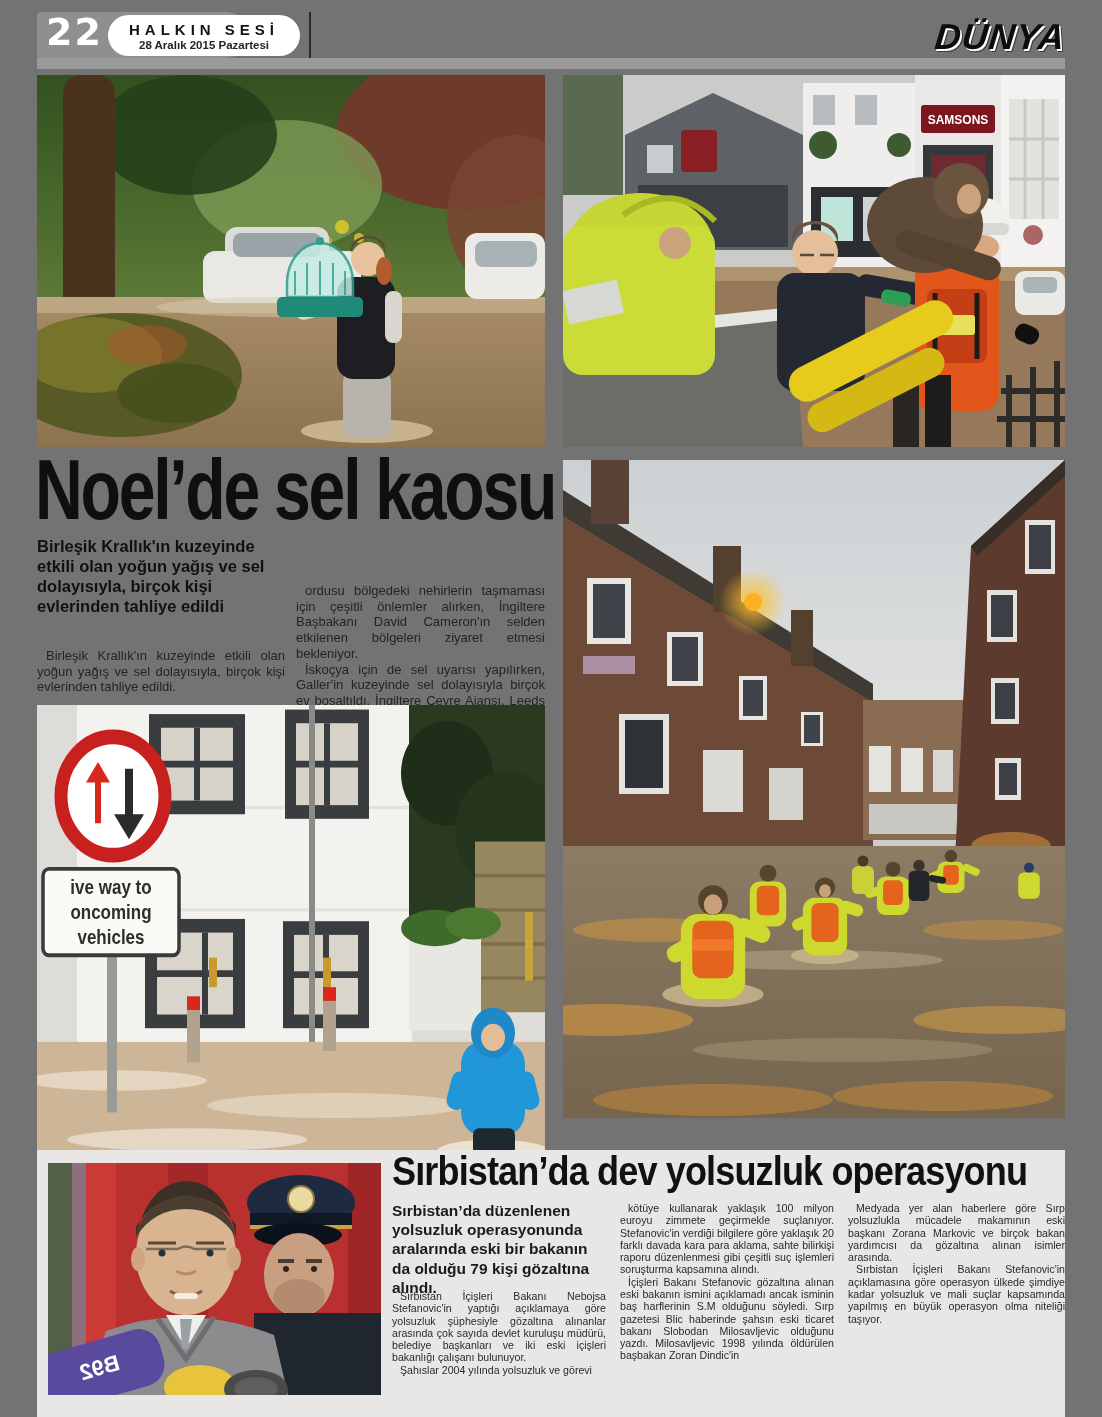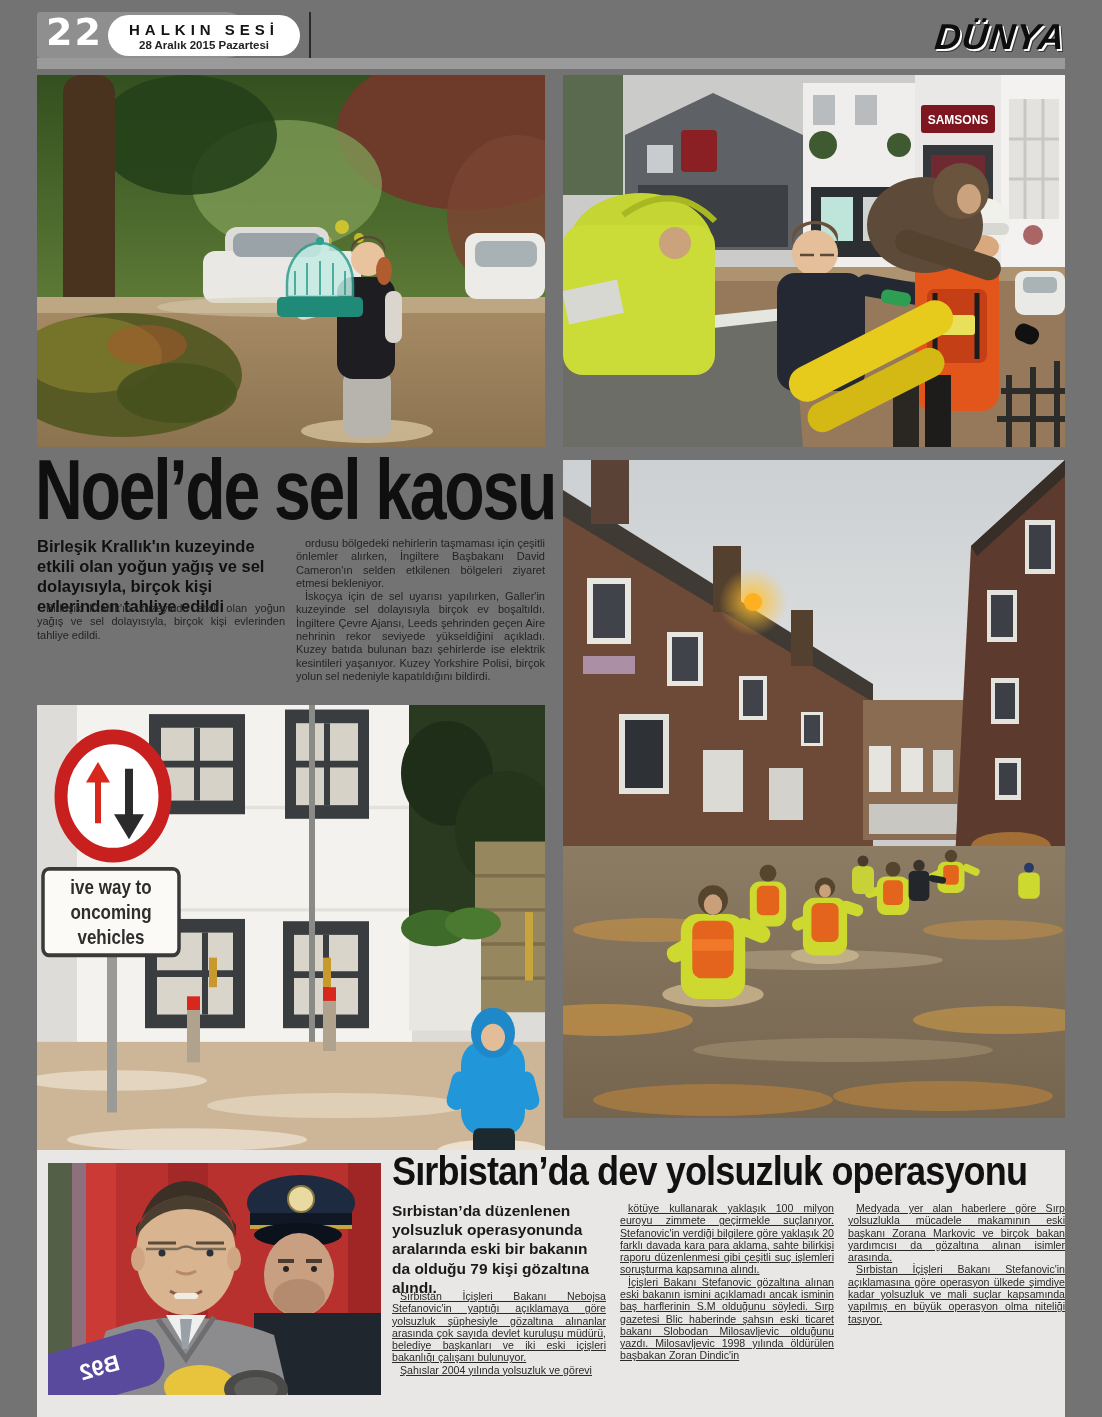--- a/index.html
+++ b/index.html
@@ -21,30 +21,30 @@
   .photo svg{display:block;width:100%;height:100%;}
   .photo-top-left{left:37px;top:75px;width:508px;height:372px;}
   .photo-top-right{left:563px;top:75px;width:502px;height:372px;}
   .photo-house{left:37px;top:705px;width:508px;height:470px;}
   .photo-street{left:563px;top:460px;width:502px;height:658px;}
   .photo-press{left:48px;top:1163px;width:333px;height:232px;}
 
   
   .headline-1{position:absolute;left:35px;top:446px;font-size:86px;font-weight:bold;letter-spacing:-3px;line-height:1.0;color:#0f0f0f;white-space:nowrap;transform:scaleX(0.77);transform-origin:0 0;}
   .lead-1{position:absolute;left:37px;top:536px;width:250px;font-size:16.5px;font-weight:bold;line-height:1.22;color:#111;}
-  .col{position:absolute;font-size:11px;line-height:1.21;text-align:justify;color:#242424;}
+  .col{position:absolute;font-size:13px;line-height:1.21;text-align:justify;color:#242424;margin-top:46px;}
   .col p{margin:0;text-indent:9px;}
   .a1-col1{left:37px;top:602px;width:248px;}
   .a1-col2{left:296px;top:537px;width:249px;}
 
   
   .bottom-section{position:absolute;left:37px;top:1150px;width:1028px;height:267px;background:#e9e7e6;}
   .headline-2{position:absolute;left:392px;top:1150px;font-size:41px;font-weight:bold;letter-spacing:-1px;line-height:1.05;color:#111;white-space:nowrap;transform:scaleX(0.88);transform-origin:0 0;}
   .lead-2{position:absolute;left:392px;top:1201px;width:214px;font-size:15.5px;font-weight:bold;line-height:1.24;color:#1a1a1a;}
-  .col-sm{position:absolute;font-size:10.6px;line-height:1.16;text-align:justify;color:#2a2a2a;text-decoration:underline;}
+  .col-sm{position:absolute;font-size:10.6px;line-height:1.16;text-align:justify;color:#2a2a2a;}
   .col-sm p{margin:0;text-indent:8px;}
   .a2-col1{left:392px;top:1290px;width:214px;}
   .a2-col2{left:620px;top:1202px;width:214px;}
   .a2-col3{left:848px;top:1202px;width:217px;}
 </style>
 </head>
 <body>
 
 <div class="page">
 

